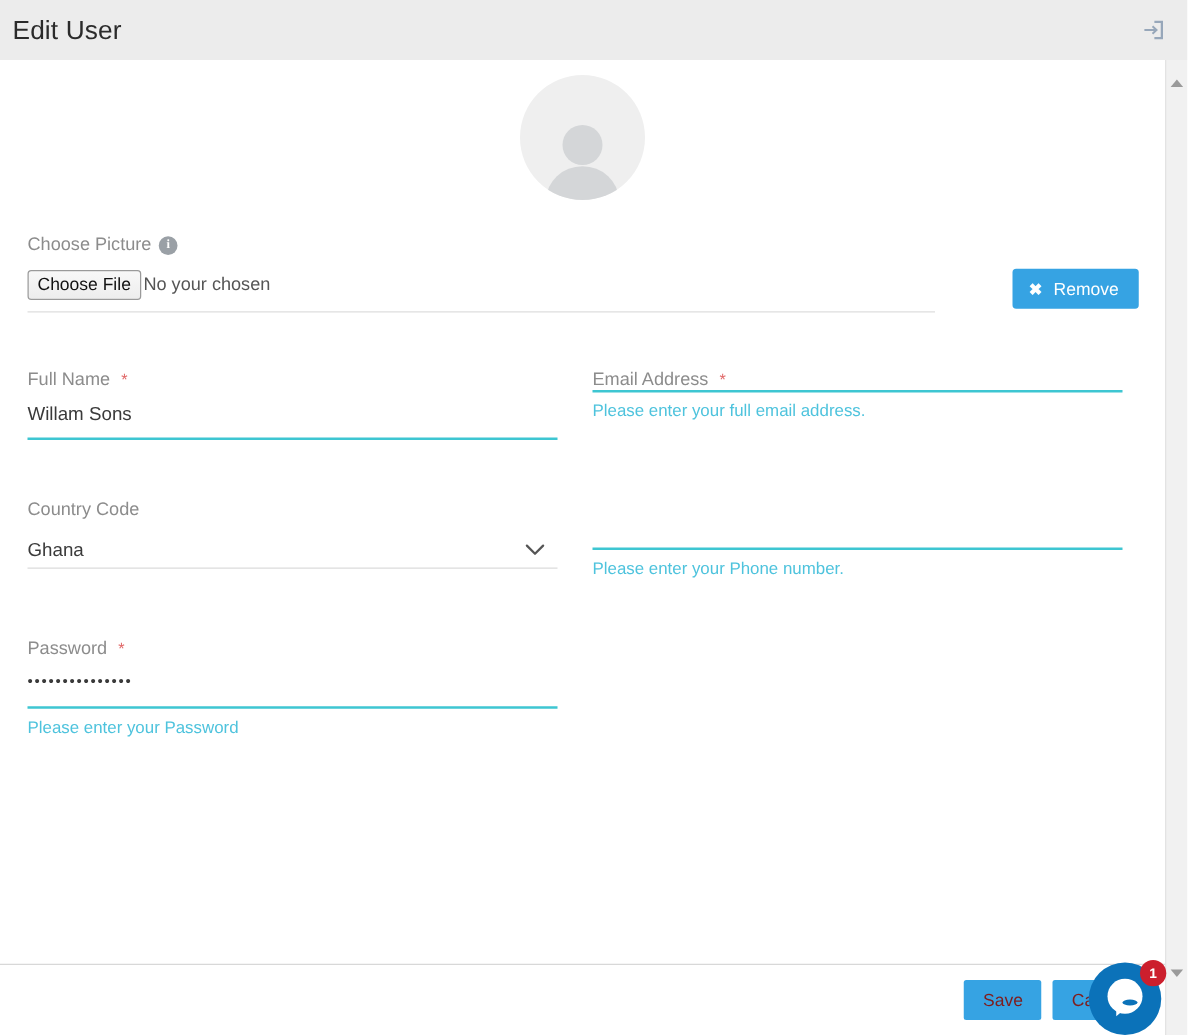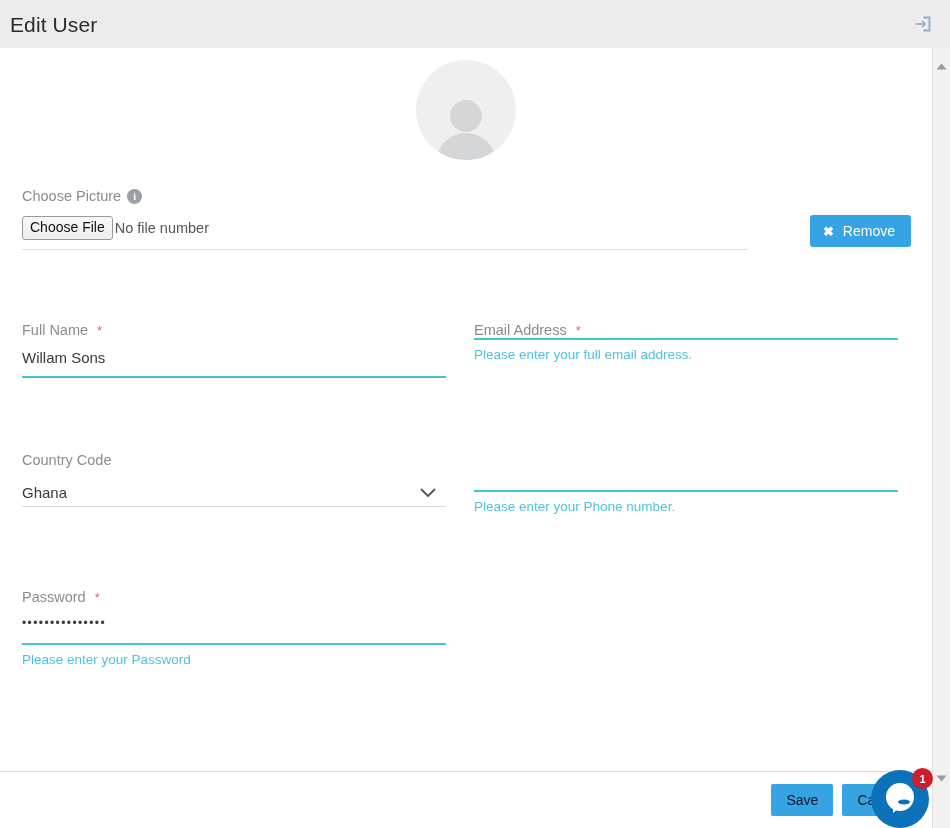--- a/index.html
+++ b/index.html
@@ -76,21 +76,21 @@
   
   .picture-row {
     margin-top: 28px;
     position: relative;
   }
   .field-label {
     font-size: 14.5px;
     color: #8c8c8c;
     font-weight: 400;
     display: flex;
-    align-items: flex-end;
+    align-items: center;
     gap: 6px;
   }
   .req-star {
     color: #e06666;
     font-size: 13px;
     margin-left: 3px;
   }
   .info-icon {
     display: inline-flex;
     align-items: center;
@@ -158,21 +158,20 @@
     margin-top: 46px;
     display: grid;
     grid-template-columns: 452px 452px;
     column-gap: 0px;
     row-gap: 0px;
   }
   .field {
     width: 424px;
     margin-bottom: 48px;
     position: relative;
-    margin-top: 26px;
   }
   .field-value-line {
     margin-top: 12px;
     min-height: 26px;
     display: flex;
     align-items: flex-start;
     position: relative;
   }
   .field-value {
     font-size: 15px;
@@ -234,21 +233,21 @@
     background: #ffffff;
     border-top: 1px solid #d8d8d8;
     display: flex;
     align-items: center;
     justify-content: flex-end;
     padding-right: 16px;
     gap: 9px;
   }
   .footer-btn {
     background: #36a3e3;
-    color: #0f172a;
+    color: #7f1d1d;
     border: none;
     border-radius: 2px;
     font-size: 14px;
     padding: 8px 15px;
     cursor: pointer;
     font-family: "Liberation Sans", sans-serif;
     min-width: 47px;
   }
 
   
@@ -341,21 +340,21 @@
 
     <div class="form-area">
 
       <div class="picture-row">
         <div class="field-label">
           <span>Choose Picture</span>
           <span class="info-icon">i</span>
         </div>
         <div class="file-input-line">
           <button class="choose-file-btn">Choose File</button>
-          <span class="file-status">No file number</span>
+          <span class="file-status">No your chosen</span>
         </div>
         <button class="remove-btn">
           <span class="x-glyph">✖</span>
           <span>Remove</span>
         </button>
       </div>
 
       <div class="grid">
 
         <div class="field">

